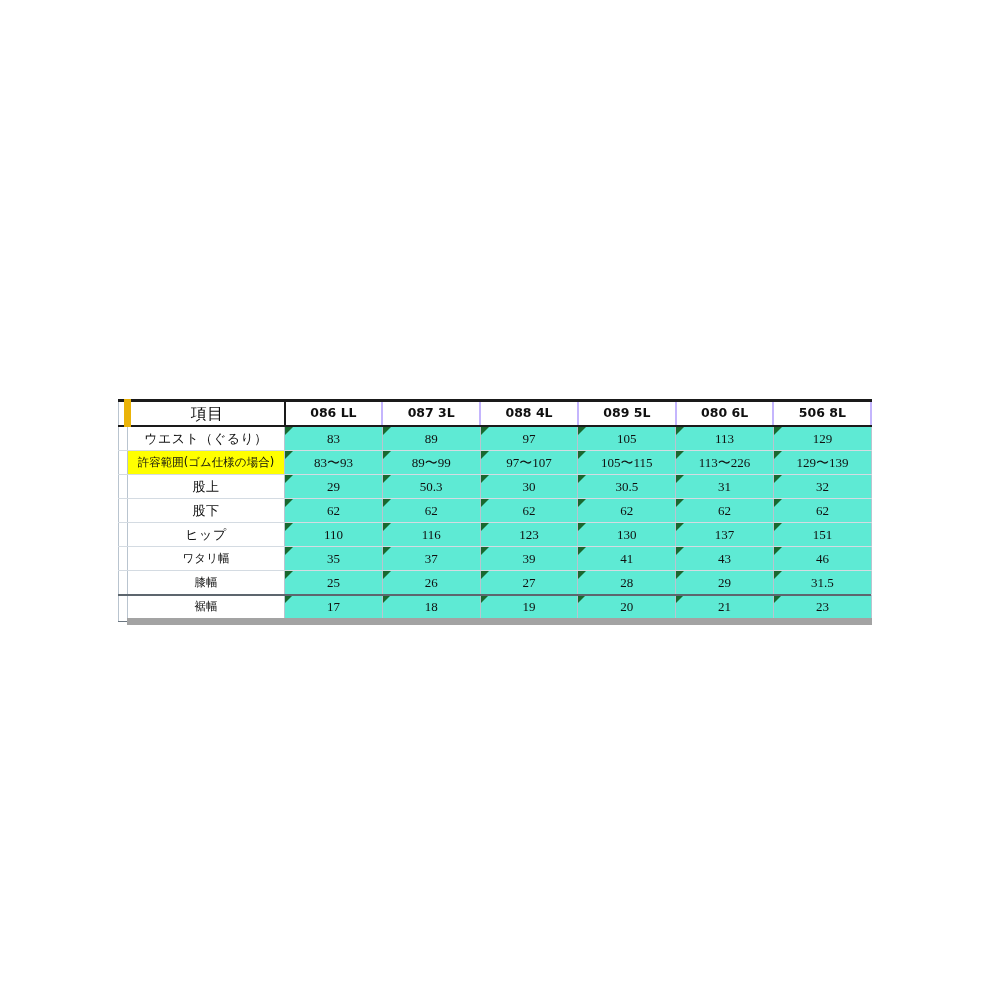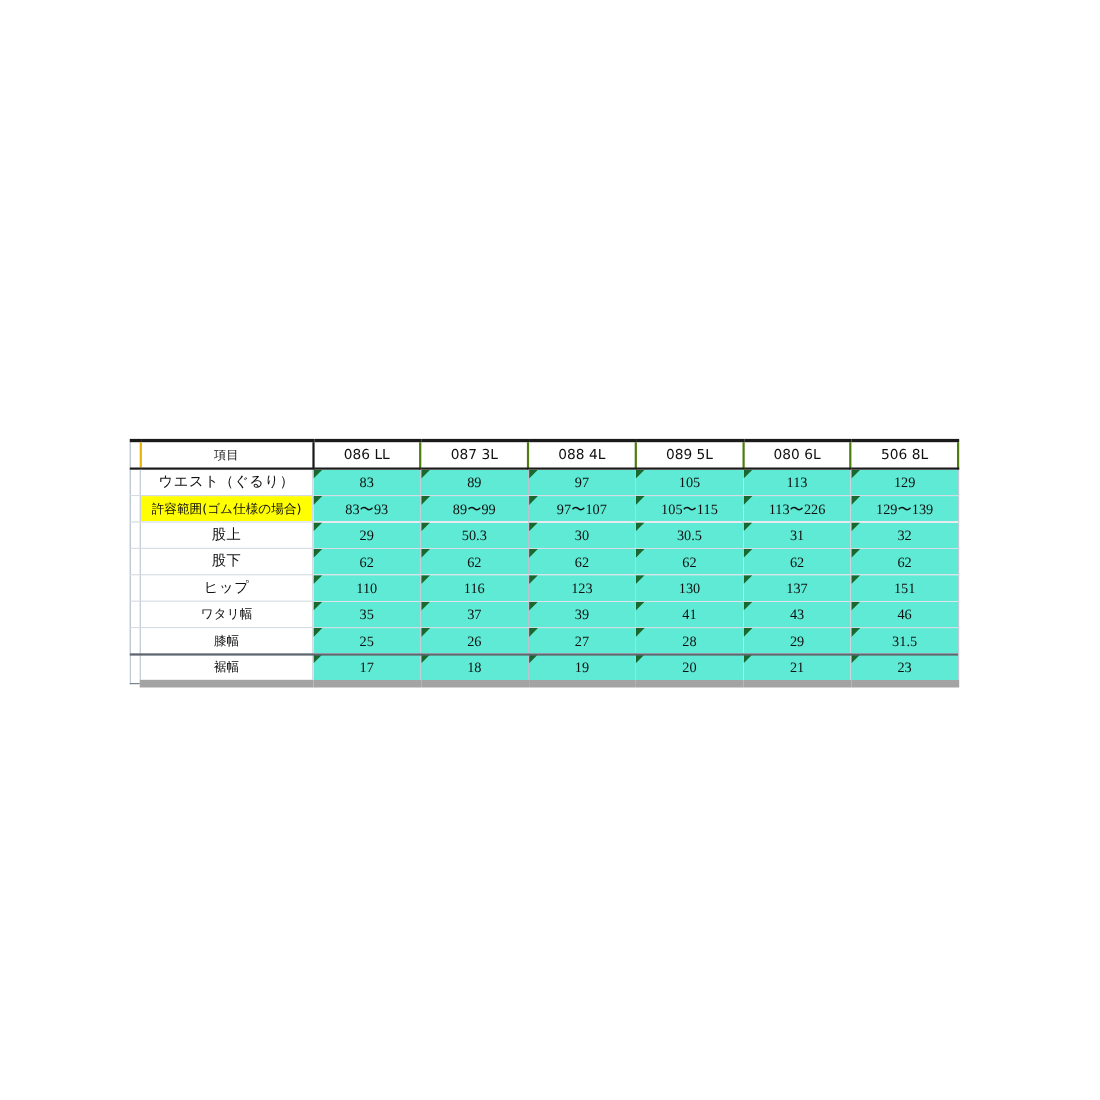--- a/index.html
+++ b/index.html
@@ -69,26 +69,27 @@
     border-top: 3px solid #1a1a1a;
     border-bottom: 2px solid #1a1a1a;
     font-size: 12.5px;
   }
   tr.header-row td.gutter-cell {
     border-top: 3px solid #1a1a1a;
     border-bottom: 2px solid #1a1a1a;
   }
   tr.header-row td.header-cell {
     border-left: 2px solid #1a1a1a;
-    border-right: 2px solid #4d7c0f;
+    border-right: 2px solid #c4b5fd;
+    font-weight: bold;
   }
   tr.header-row td.label-cell {
-    border-left: 2px solid #eab308;
+    border-left: 7px solid #eab308;
     border-right: 2px solid #1a1a1a;
-    font-size: 11px;
+    font-size: 16px;
   }
 
   
   td.label-cell {
     background: #ffffff;
     font-size: 13px;
     border-left: 2px solid #5d666e;
     border-right: 2px solid #1a1a1a;
     border-top: 2px solid #1a1a1a;
     border-bottom: 2px solid #1a1a1a;

